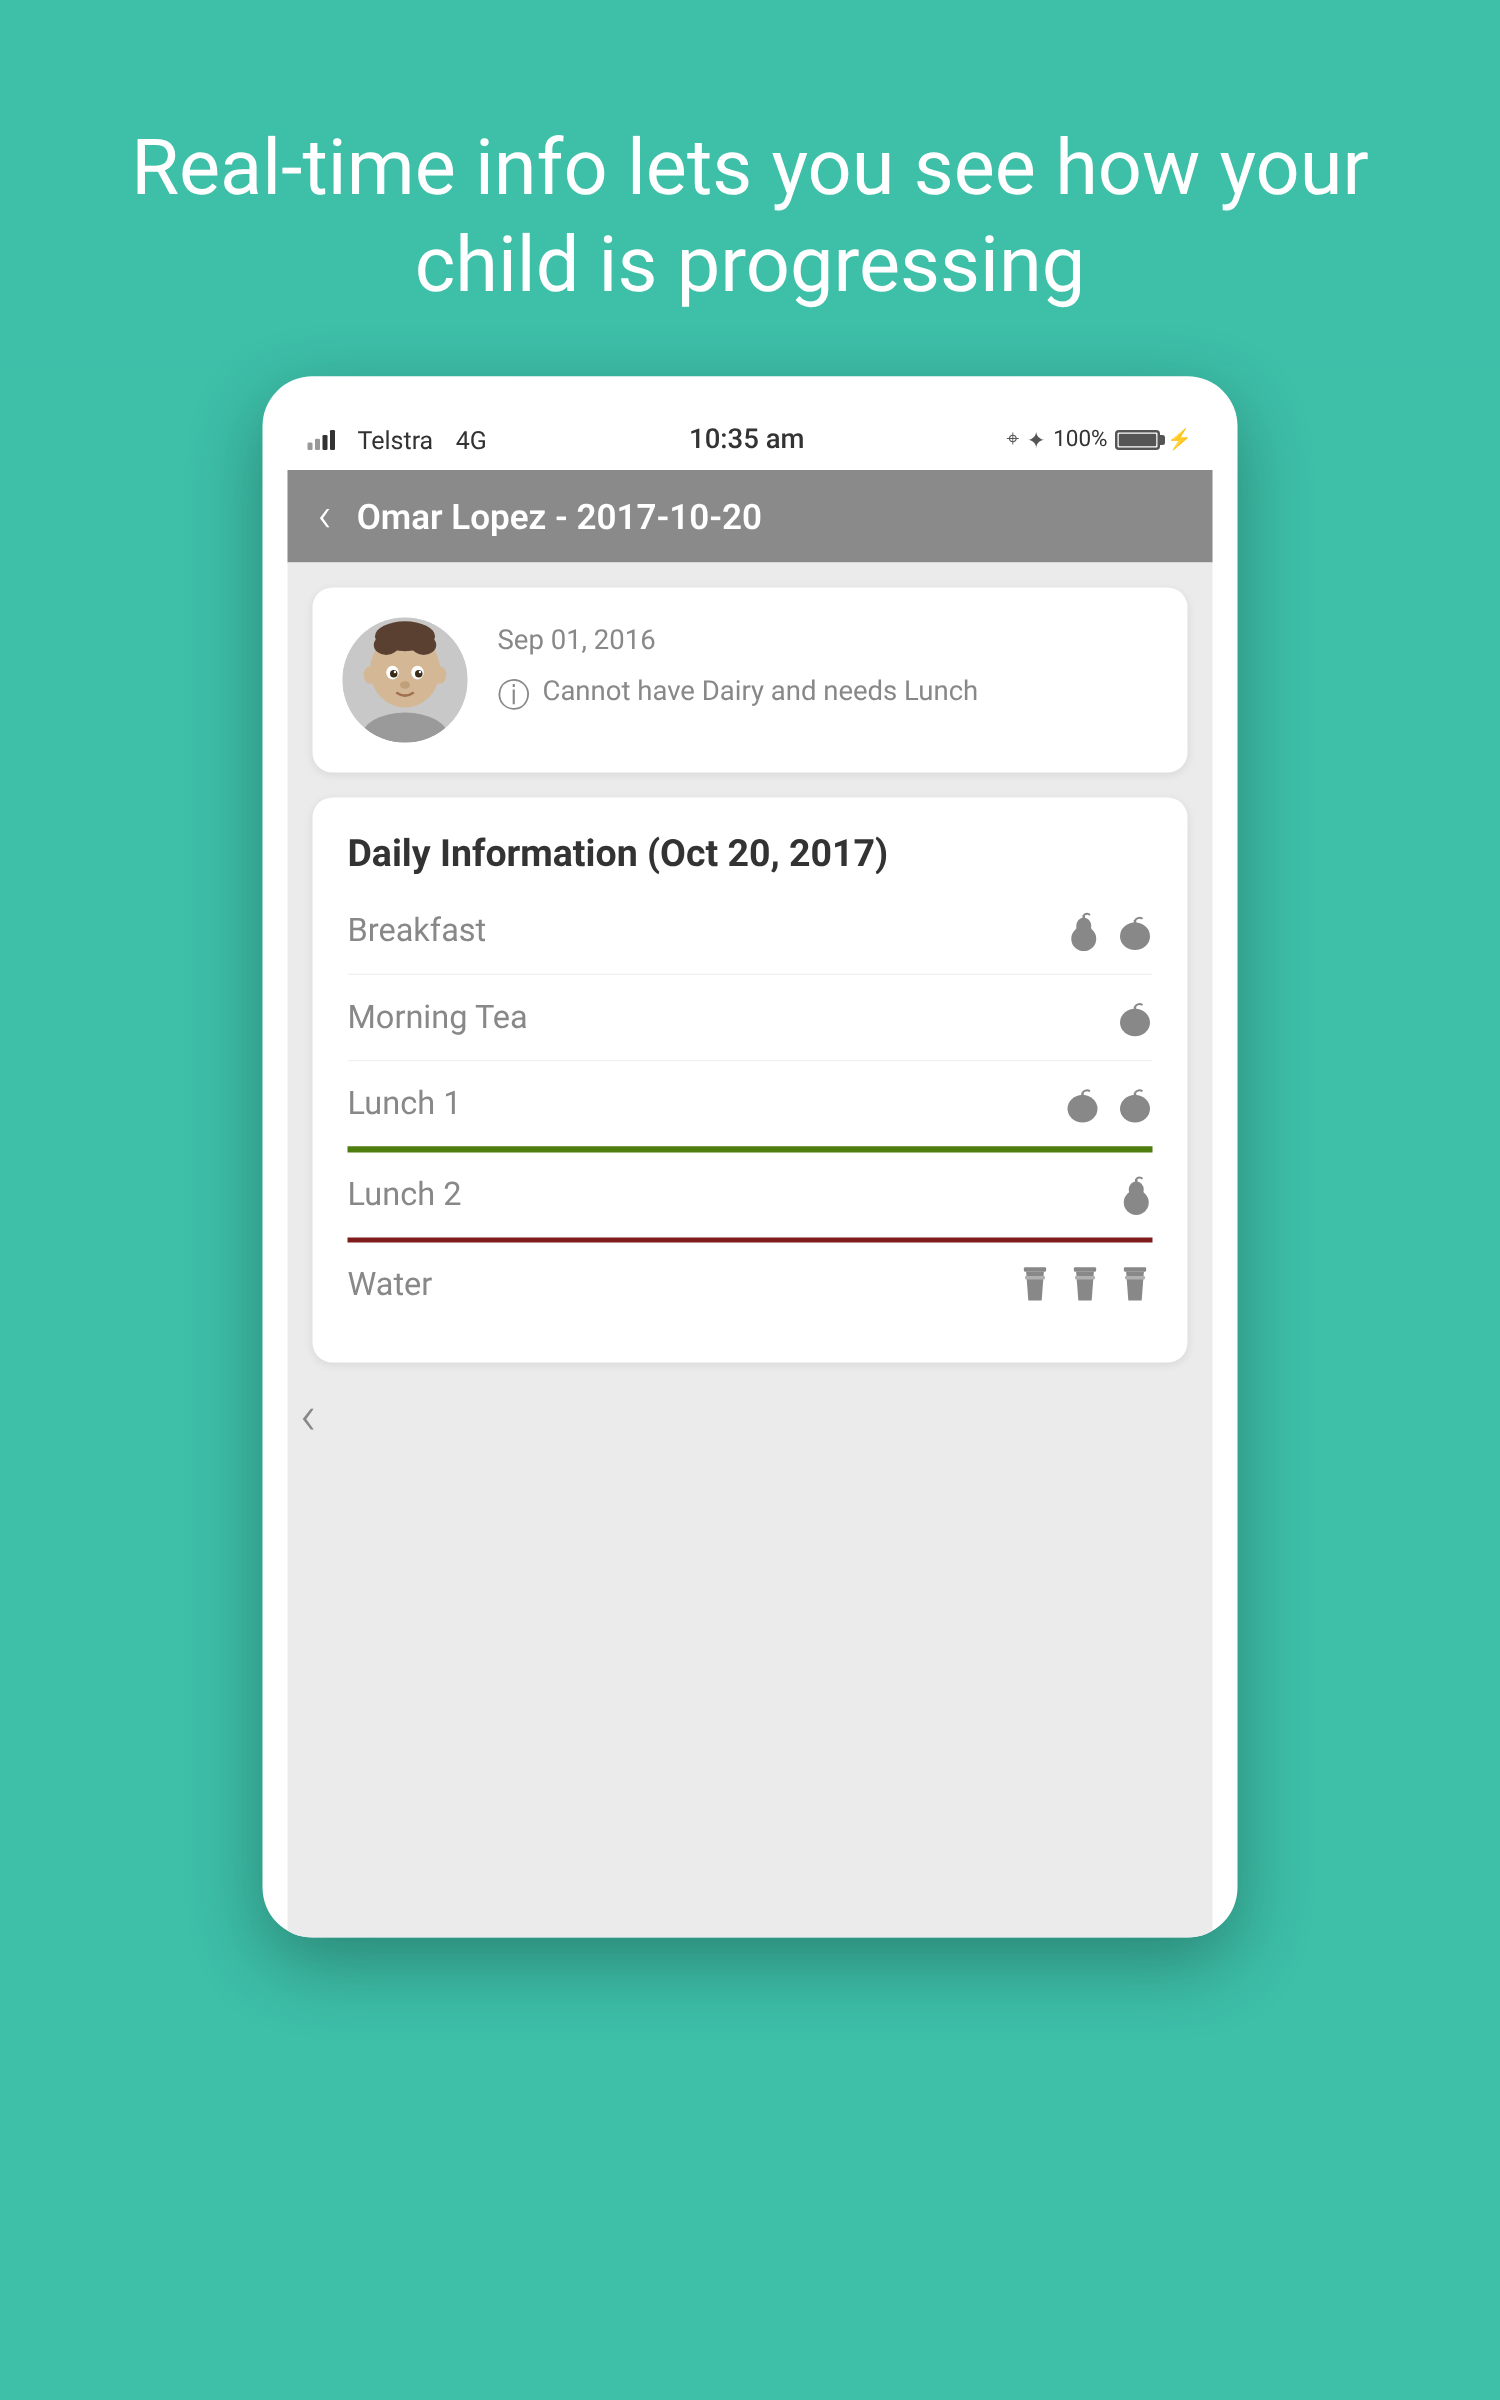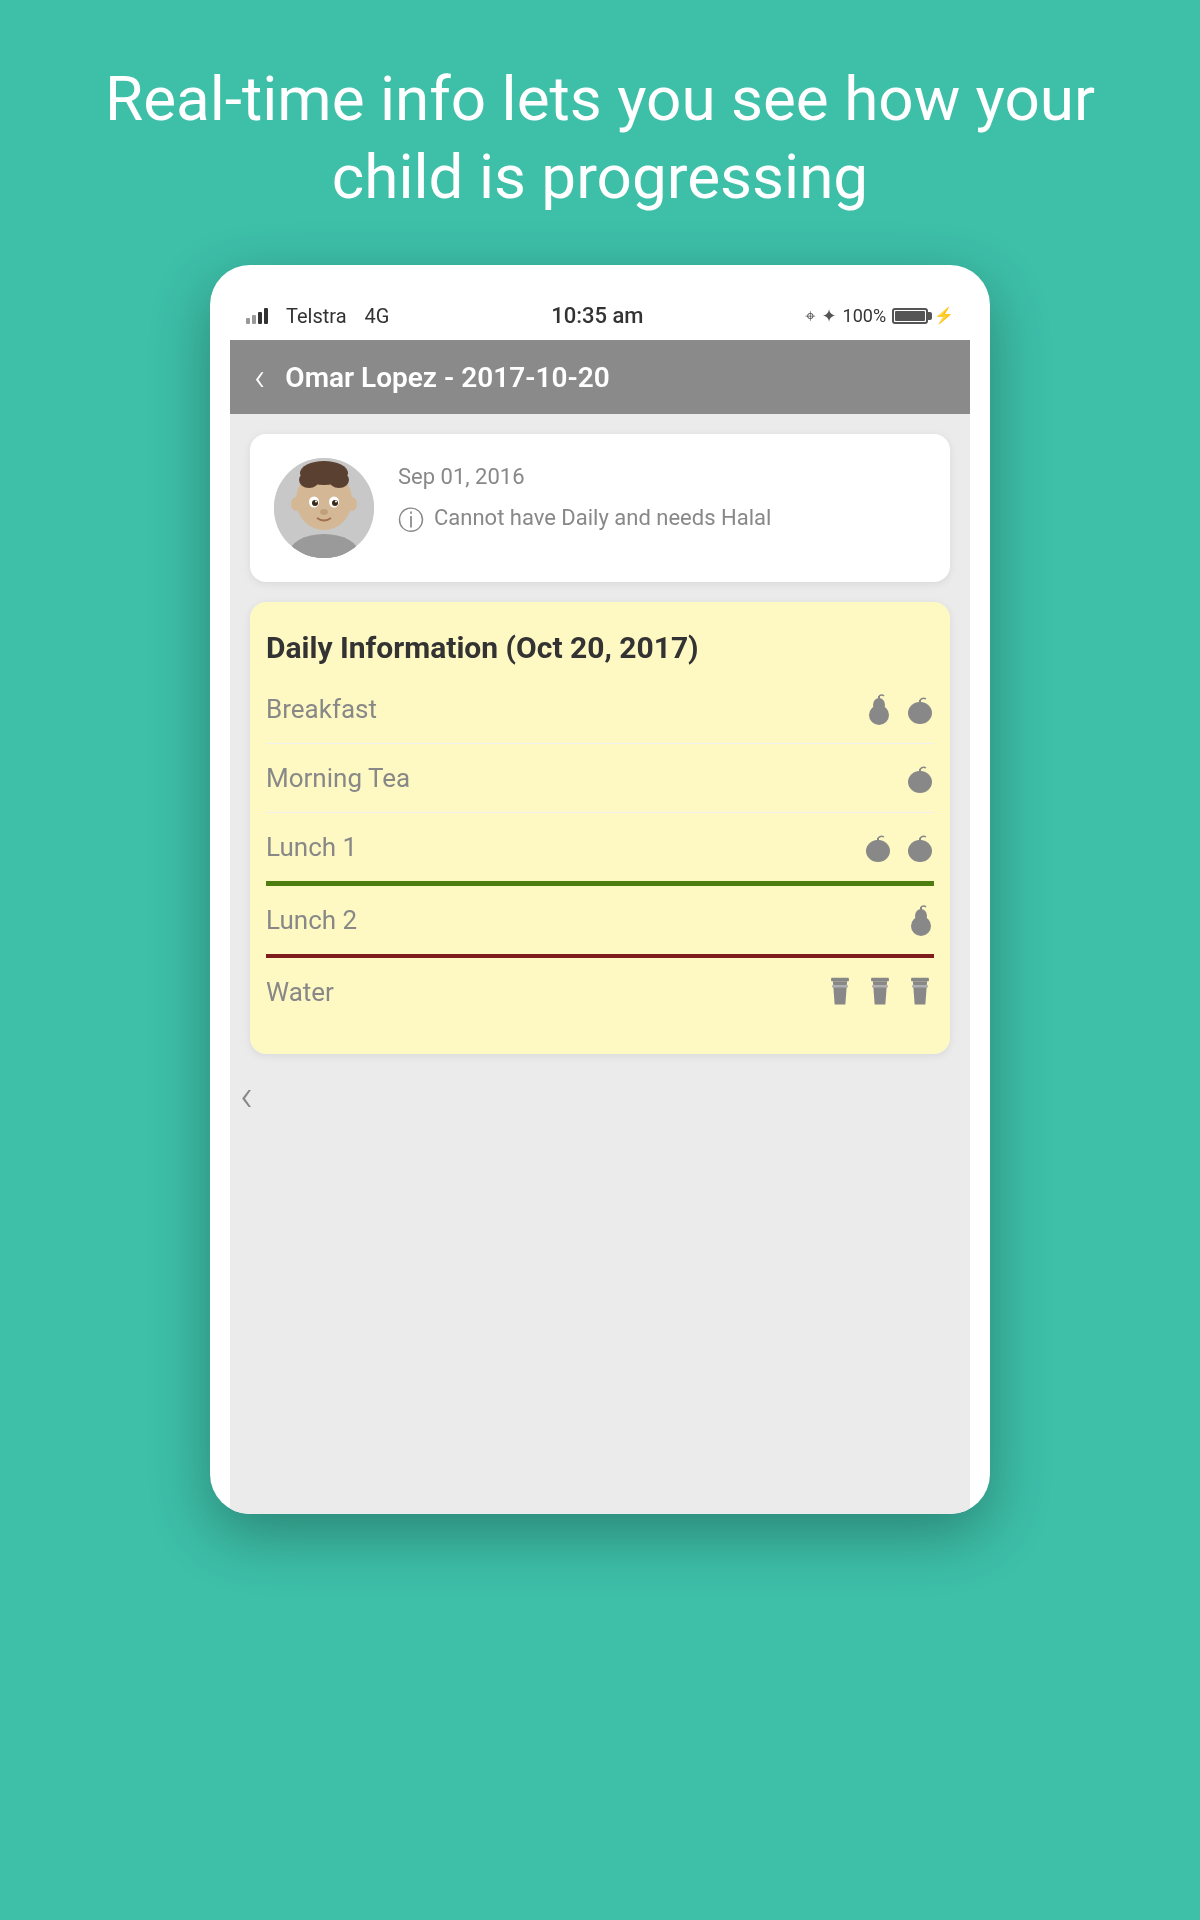--- a/index.html
+++ b/index.html
@@ -9,21 +9,21 @@
       background-color: #3dbfa8;
       font-family: -apple-system, BlinkMacSystemFont, 'Segoe UI', Roboto, Helvetica, Arial, sans-serif;
       overflow: hidden;
     }
 
   </style>
 </head>
 <body>
 
 <div style="background-color: #3dbfa8; padding: 60px 80px 40px 80px; text-align:center;">
-  <h1 style="color:white; font-size:62px; font-weight:400; line-height:1.25;">Real-time info lets you see how your child is progressing</h1>
+  <h1 style="color:white; font-size:62px; font-weight:400; line-height:1.25;margin-top:36px;">Real-time info lets you see how your child is progressing</h1>
 </div>
 
 <div style="display:flex; justify-content:center; padding-top:10px;">
 
   <div style="background:white; border-radius:40px; width:780px; overflow:hidden; box-shadow:0 20px 60px rgba(0,0,0,0.3); padding:30px 20px 0 20px;">
 
     <div style="background:white; display:flex; justify-content:space-between; align-items:center; padding:8px 16px; font-size:20px; color:#333; margin-bottom:4px;">
       <div style="display:flex; align-items:center; gap:18px;">
 
         <div style="display:flex; align-items:flex-end; gap:2px; height:16px;">
@@ -90,28 +90,28 @@
 
             <ellipse cx="50" cy="96" rx="35" ry="20" fill="#9a9a9a"></ellipse>
             <path d="M 15 100 Q 15 80 50 78 Q 85 80 85 100 Z" fill="#9a9a9a"></path>
           </svg>
         </div>
 
         <div style="flex:1; padding-top:6px;">
           <div style="color:#888; font-size:22px; margin-bottom:14px;">Sep 01, 2016</div>
           <div style="display:flex; align-items:flex-start; gap:10px;">
             <span style="color:#888; font-size:26px; margin-top:0px; flex-shrink:0;">ⓘ</span>
-            <span style="color:#888; font-size:22px; line-height:1.4;">Cannot have Daily and needs Halal</span>
+            <span style="color:#888; font-size:22px; line-height:1.4;">Cannot have Dairy and needs Lunch</span>
           </div>
         </div>
       </div>
 
       <div style="position:absolute; left:10px; top:62%; transform:translateY(-50%); color:#888; font-size:44px; font-weight:300; z-index:10;">‹</div>
 
-      <div style="background:#fef9c3; border-radius:16px; padding:28px 16px; box-shadow:0 2px 8px rgba(0,0,0,0.08);">
+      <div style="background:#ffffff; border-radius:16px; padding:28px 28px; box-shadow:0 2px 8px rgba(0,0,0,0.08);">
         <div style="font-size:30px; font-weight:700; color:#333; margin-bottom:10px;">Daily Information (Oct 20, 2017)</div>
 
         <div style="display:flex; align-items:center; justify-content:space-between; padding:18px 0; border-bottom:1px solid #f0f0f0;">
           <span style="color:#888; font-size:26px;">Breakfast</span>
           <div style="display:flex; align-items:center; gap:14px;">
 
             <svg width="26" height="32" viewBox="0 0 26 32" xmlns="http://www.w3.org/2000/svg">
               <ellipse cx="13" cy="22" rx="10" ry="10" fill="#888"></ellipse>
               <ellipse cx="13" cy="12" rx="6" ry="7" fill="#888"></ellipse>
               <line x1="13" y1="3" x2="13" y2="6" stroke="#888" stroke-width="2"></line>

